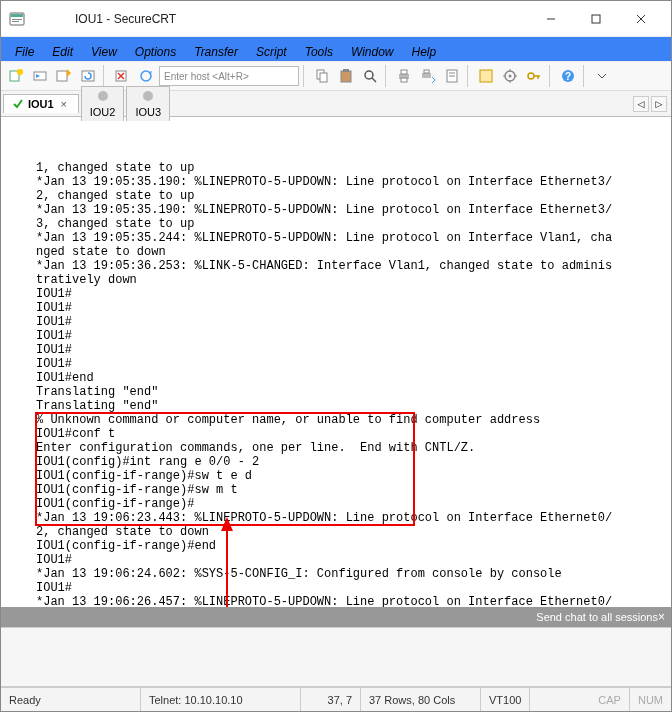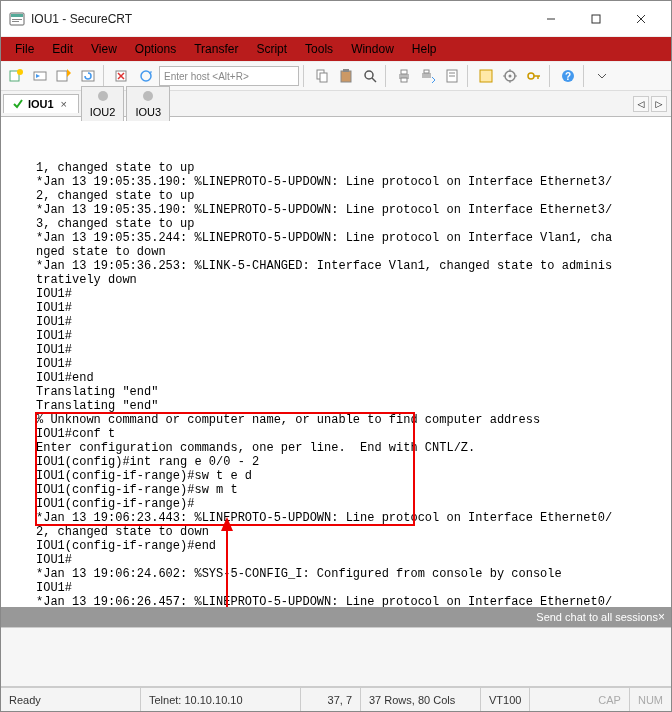--- a/index.html
+++ b/index.html
@@ -1,23 +1,23 @@
 <!DOCTYPE html>
 <html><head>
 <meta charset="utf-8">
 <style>
   * { box-sizing: border-box; margin: 0; padding: 0; }
   body { font-family: "Segoe UI", Tahoma, sans-serif; font-size: 12px; background: #fff; width: 672px; height: 712px; overflow: hidden; display: flex; flex-direction: column; border: 1px solid #888; }
-  .titlebar { height: 36px; background: #fff; display: flex; align-items: center; padding: 15px 8px; border-bottom: 1px solid #eee; }
+  .titlebar { height: 36px; background: #fff; display: flex; align-items: center; padding: 15px 8px; border-bottom: 1px solid #eee; gap: 44px; }
   .titlebar .app-icon { width: 16px; height: 16px; margin-right: 6px; display: inline-flex; align-items: center; justify-content: center; }
   .titlebar .app-icon svg { width: 16px; height: 16px; }
   .titlebar .title { flex: 1; color: #222; font-size: 12px; }
   .winbtns { display: flex; gap: 0; }
   .winbtn { width: 45px; height: 28px; display: flex; align-items: center; justify-content: center; color: #444; }
-  .menubar { height: 24px; display: flex; align-items: center; padding: 0 6px; gap: 2px; background: #b91c1c; }
+  .menubar { height: 24px; display: flex; align-items: flex-end; padding: 0 6px; gap: 2px; background: #3b82f6; font-style: italic; }
   .menubar .menu-item { padding: 2px 8px; cursor: default; }
   .toolbar { height: 30px; display: flex; align-items: center; padding: 2px 4px; gap: 2px; background: #f8f8f8; border-top: 1px solid #eee; border-bottom: 1px solid #ddd; }
   .tbtn { width: 22px; height: 22px; display: flex; align-items: center; justify-content: center; border: 1px solid transparent; cursor: default; }
   .tbtn svg { width: 16px; height: 16px; }
   .tsep { width: 4px; height: 22px; border-left: 1px solid #ccc; margin: 0 2px; }
   .hostbox { height: 20px; width: 140px; border: 1px solid #bbb; background: #fff; padding: 0 4px; color: #888; font-size: 10px; display: flex; align-items: center; }
   .tabbar { height: 26px; display: flex; align-items: center; background: #f4f4f4; border-bottom: 1px solid #bbb; padding-left: 2px; }
   .tab { display: flex; align-items: center; gap: 4px; padding: 3px 8px; border: 1px solid #bbb; border-bottom: none; background: #fff; font-size: 11px; position: relative; top: 0; margin-right: 2px; }
   .tab.active { background: #fff; }
   .tab.inactive { background: #f1f1f1; flex-direction: column; }

